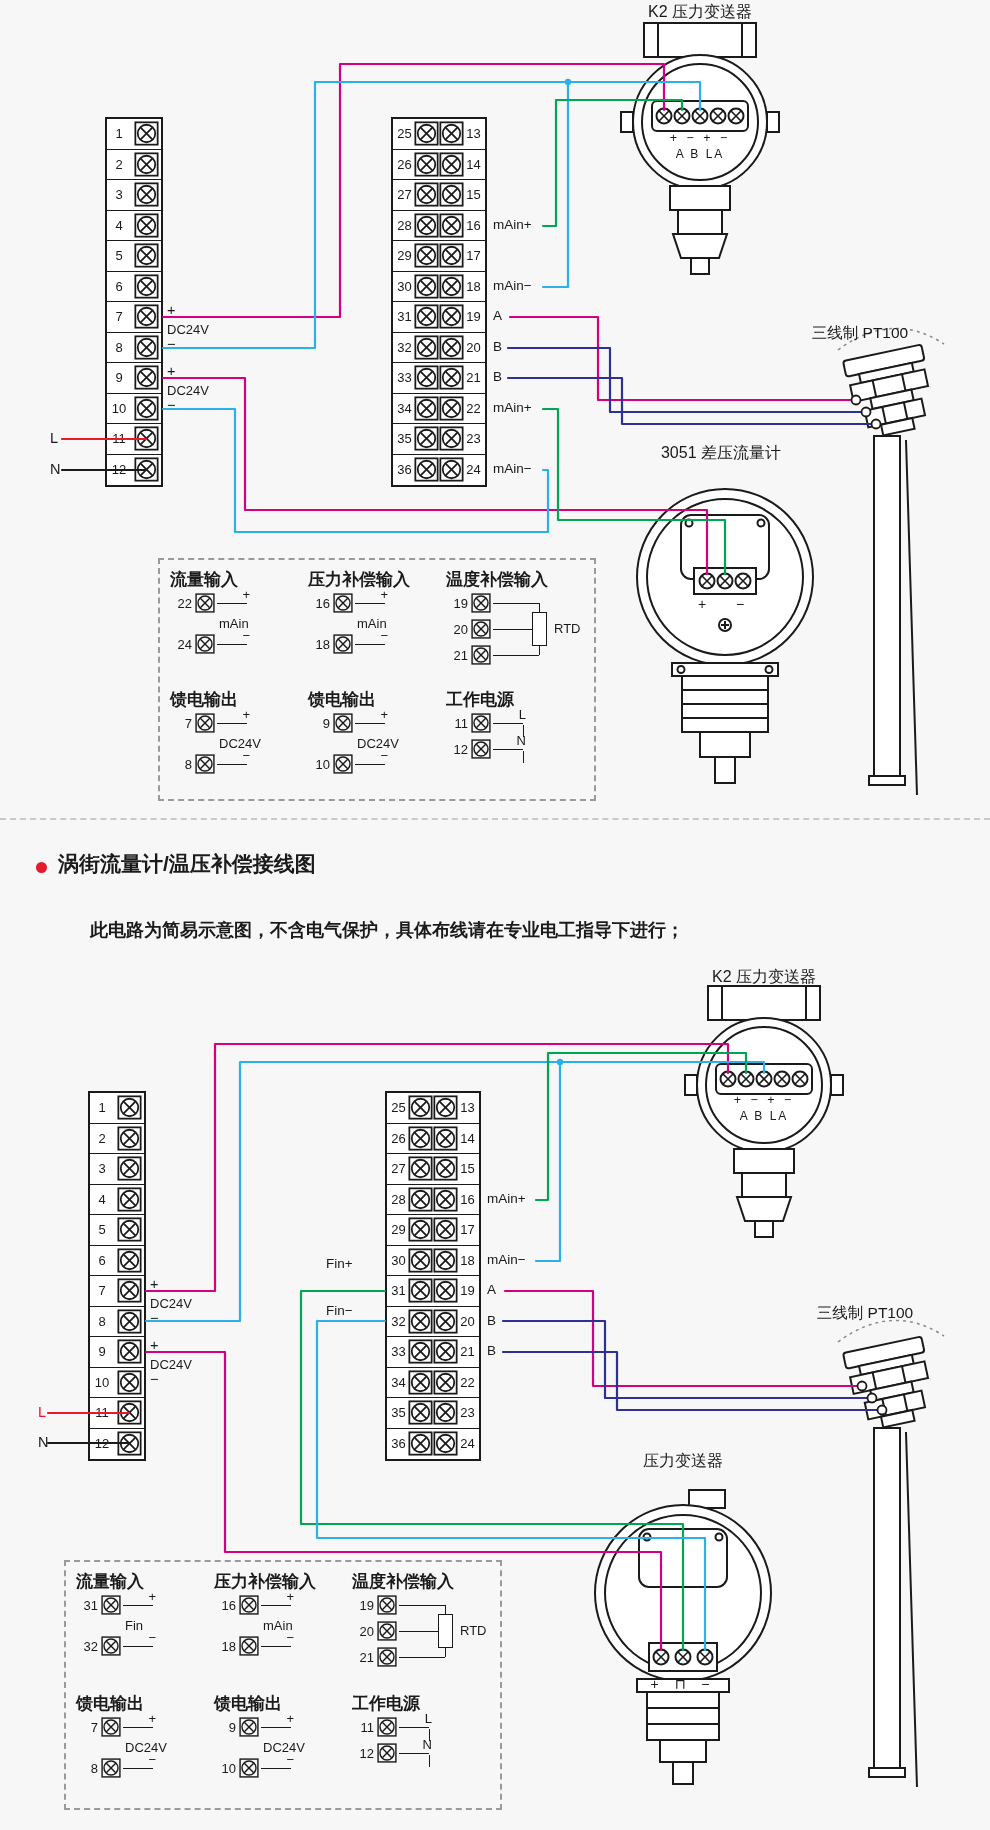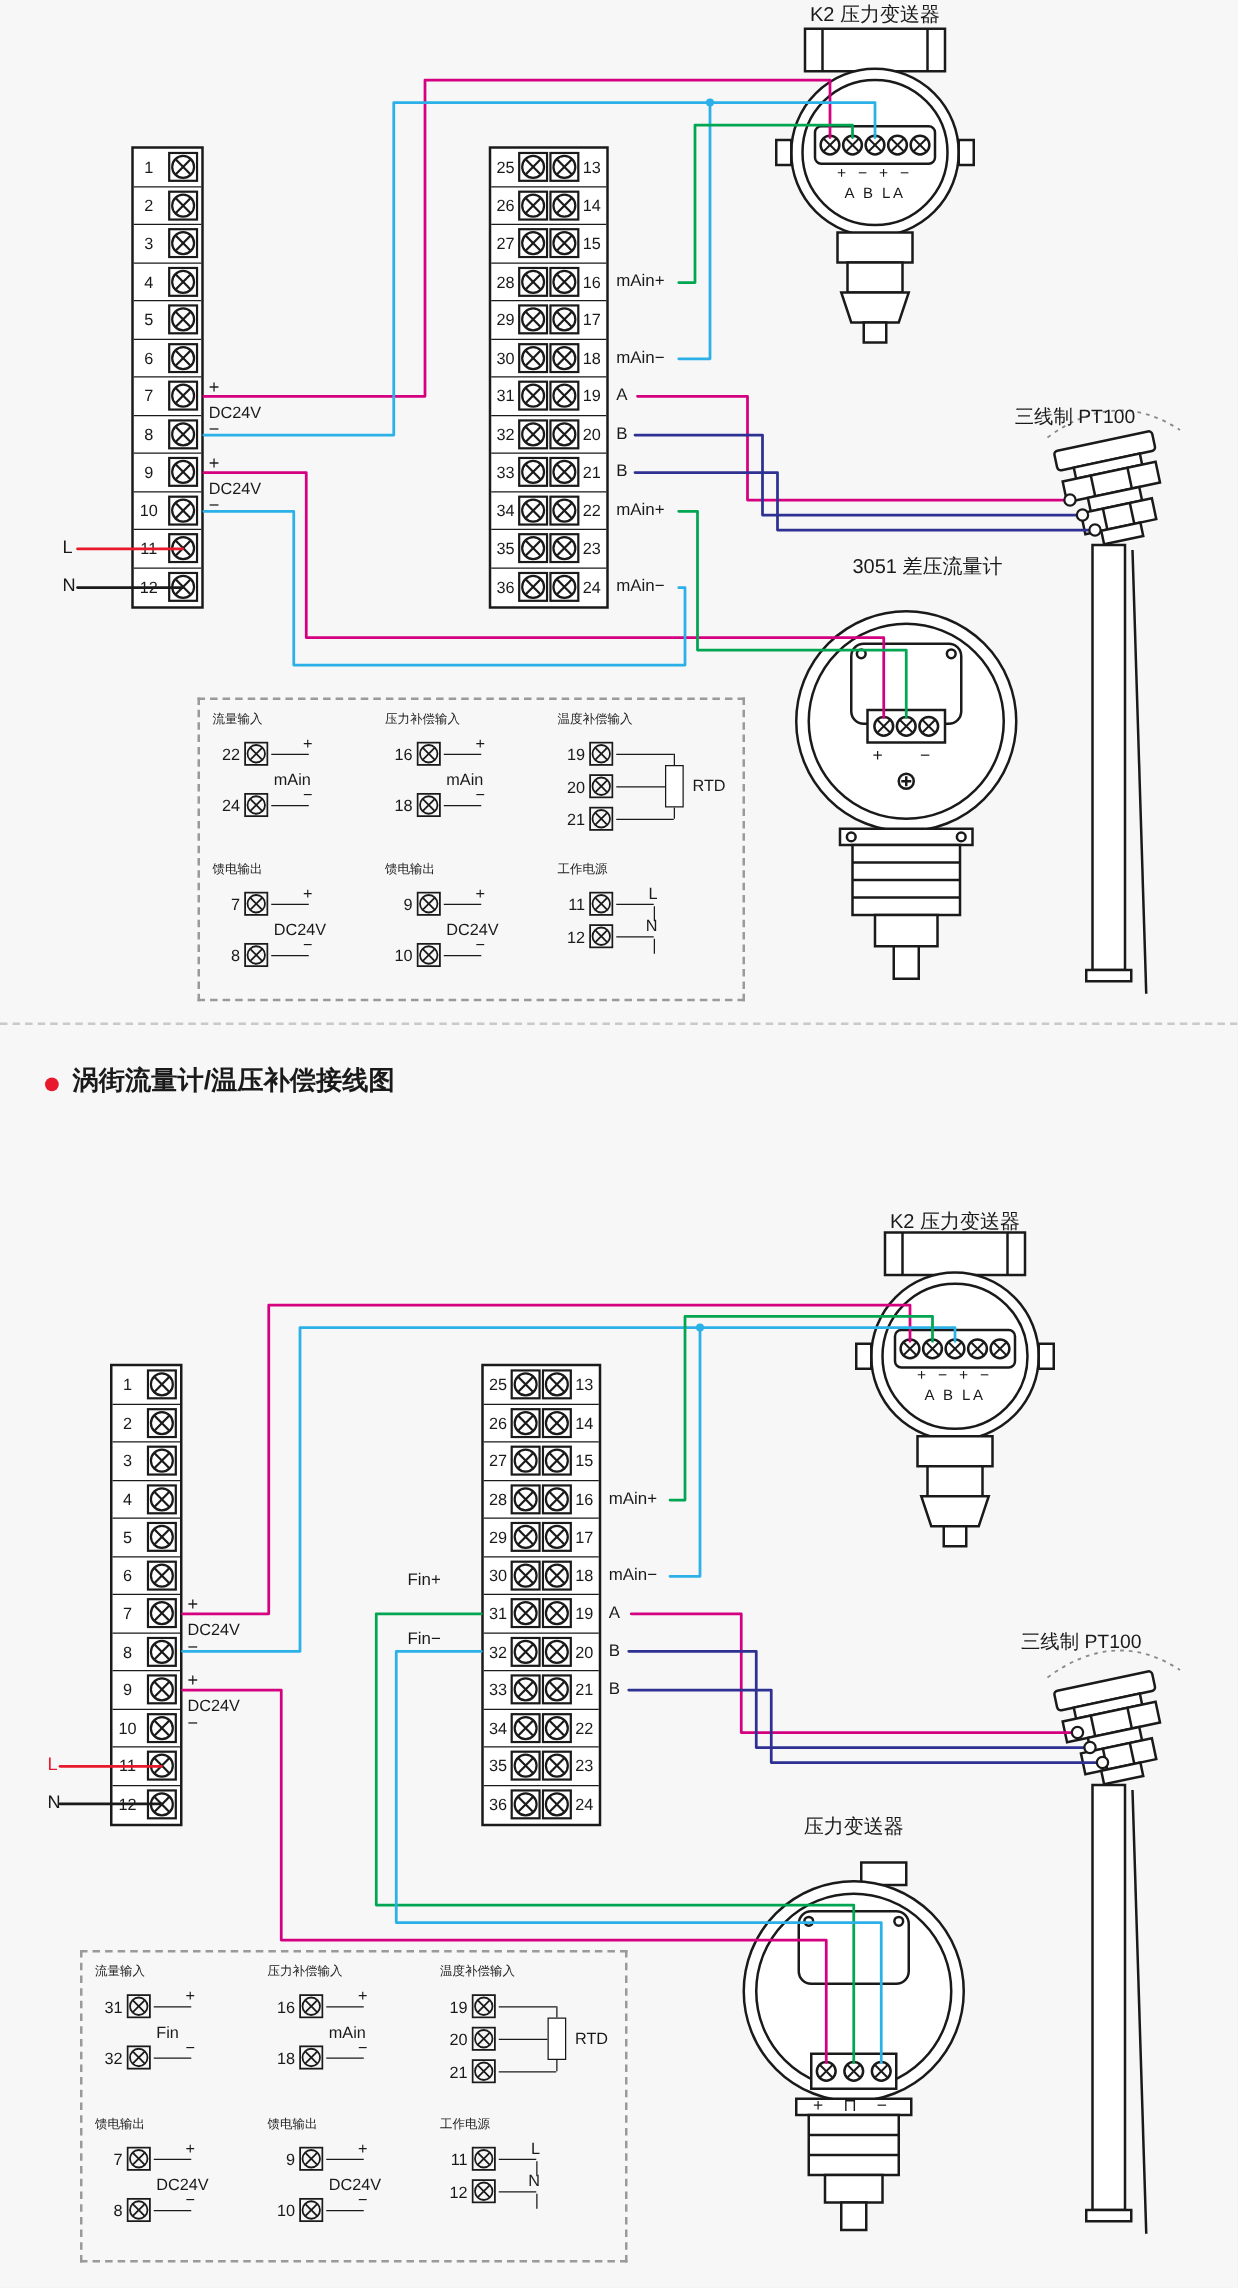--- a/index.html
+++ b/index.html
@@ -22,21 +22,21 @@
 .tblock{position:absolute;border:2px solid #1a1a1a;background:#fff;height:370px}
 .trow{height:30.5px;display:flex;align-items:center;justify-content:space-between;border-bottom:1.5px solid #1a1a1a;padding:0 2px}
 .trow:last-child{border-bottom:0}
 .tnum{font-size:13px;width:20px;text-align:center}
 .screw-m{width:25px;height:25px;flex:none;display:block}
 .screw-s{width:20px;height:20px;flex:none;display:block;margin-right:2px}
 .screw-m *,.screw-s *{stroke:#1a1a1a;stroke-width:1.7;fill:none}
 
 .lgbox{position:absolute;border:2px dashed #9a9a9a}
 .lg-block{position:absolute;width:150px}
-.lg-title{height:22px;font-size:10px;font-weight:400;white-space:nowrap}
+.lg-title{height:22px;font-size:17px;font-weight:700;white-space:nowrap}
 .lg-row{height:26px;display:flex;align-items:center}
 .lg-num{width:22px;text-align:right;margin-right:3px;font-size:13px}
 .lg-line{position:relative;width:30px;border-top:1.7px solid #1a1a1a}
 .lg-line-rtd{width:46px}
 .lg-end{position:absolute;right:-3px;top:-17px;font-size:13px;font-style:normal}
 .lg-dropline{position:absolute;right:-1px;top:1px;height:12px;border-left:1.7px solid #1a1a1a}
 .lg-mid{font-size:13px;height:15px;margin-left:49px;line-height:15px}
 .rtd-bus{position:absolute;left:93px;top:35px;height:52px;border-left:1.7px solid #1a1a1a}
 .rtd-box{position:absolute;left:86px;top:44px;width:15px;height:34px;border:1.7px solid #1a1a1a;background:#fff}
 .rtd-label{position:absolute;left:108px;top:53px;font-size:13px}
@@ -1131,35 +1131,36 @@
           <i class="lg-end">N</i>
           <i class="lg-dropline"></i>
         </span>
       </div>
     </div>
 
   <div class="lbl c" style="left:600px;top:2px;width:200px;font-size:16px">K2 压力变送器</div>
   <div class="lbl c" style="left:645px;top:131px;width:110px;font-size:12.5px;letter-spacing:3px">+ − + −</div>
   <div class="lbl c" style="left:645px;top:147px;width:110px;font-size:12px;letter-spacing:2px">A B LA</div>
   <div class="lbl c" style="left:775px;top:323px;width:170px;font-size:15.5px">三线制 PT100</div>
-  <div class="lbl c" style="left:637px;top:443px;width:210px;font-size:16px">3051 差压流量计</div>
+  <div class="lbl c" style="left:616px;top:443px;width:210px;font-size:16px">3051 差压流量计</div>
   <div class="lbl c" style="left:694px;top:596px;width:16px;font-size:14px">+</div>
   <div class="lbl c" style="left:732px;top:596px;width:16px;font-size:14px">−</div>
   <div class="lbl" style="left:167px;top:302px;font-size:14.5px">+</div>
   <div class="lbl" style="left:167px;top:322px;font-size:13px">DC24V</div>
   <div class="lbl" style="left:167px;top:336px;font-size:14.5px">−</div>
   <div class="lbl" style="left:167px;top:363px;font-size:14.5px">+</div>
   <div class="lbl" style="left:167px;top:383px;font-size:13px">DC24V</div>
   <div class="lbl" style="left:167px;top:397px;font-size:14.5px">−</div>
   <div class="lbl" style="left:50px;top:430px;font-size:14.5px">L</div>
   <div class="lbl" style="left:50px;top:461px;font-size:14.5px">N</div>
 
   <div class="divider"></div>
   <div class="bullet"></div>
   <div class="lbl b" style="left:58px;top:850px;font-size:21px">涡街流量计/温压补偿接线图</div>
+  <div class="lbl b" style="left:90px;top:918px;font-size:18px">此电路为简易示意图，不含电气保护，具体布线请在专业电工指导下进行；</div>
 
   <div class="lbl c" style="left:664px;top:967px;width:200px;font-size:16px">K2 压力变送器</div>
   <div class="lbl c" style="left:709px;top:1093px;width:110px;font-size:12.5px;letter-spacing:3px">+ − + −</div>
   <div class="lbl c" style="left:709px;top:1109px;width:110px;font-size:12px;letter-spacing:2px">A B LA</div>
   <div class="lbl c" style="left:780px;top:1303px;width:170px;font-size:15.5px">三线制 PT100</div>
   <div class="lbl c" style="left:583px;top:1451px;width:200px;font-size:16px">压力变送器</div>
   <div class="lbl c" style="left:638px;top:1676px;width:90px;font-size:14px;letter-spacing:6px">+ ⊓ −</div>
   <div class="lbl" style="left:150px;top:1276px;font-size:14.5px">+</div>
   <div class="lbl" style="left:150px;top:1296px;font-size:13px">DC24V</div>
   <div class="lbl" style="left:150px;top:1310px;font-size:14.5px">−</div>

